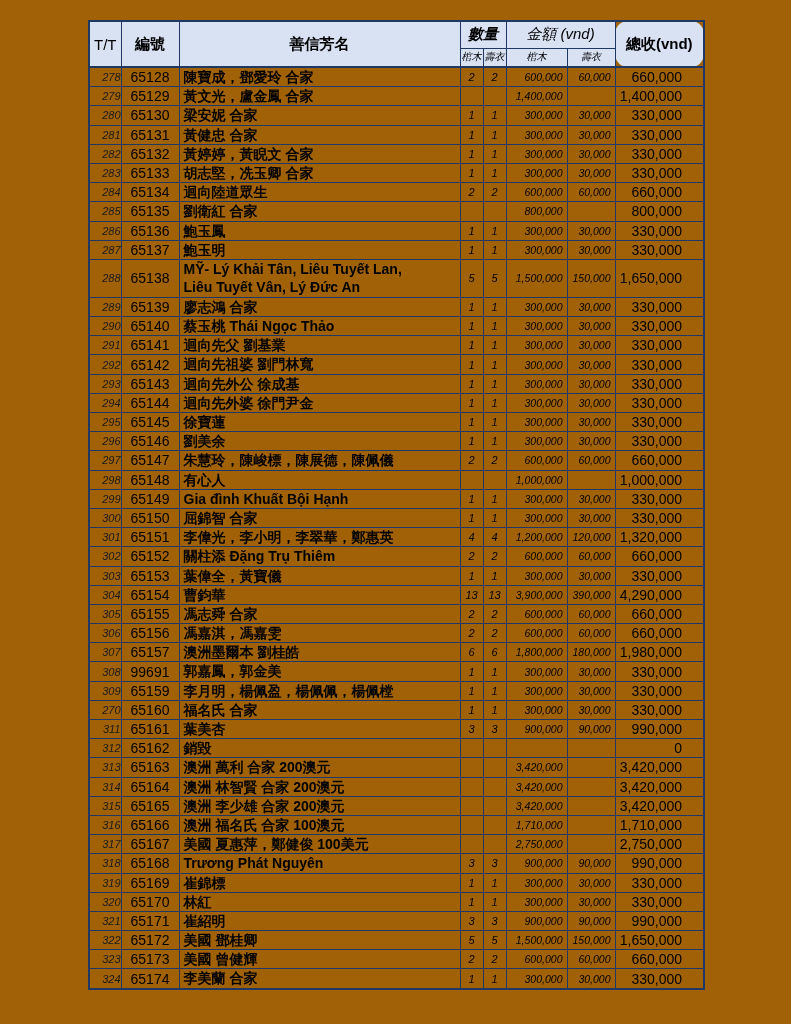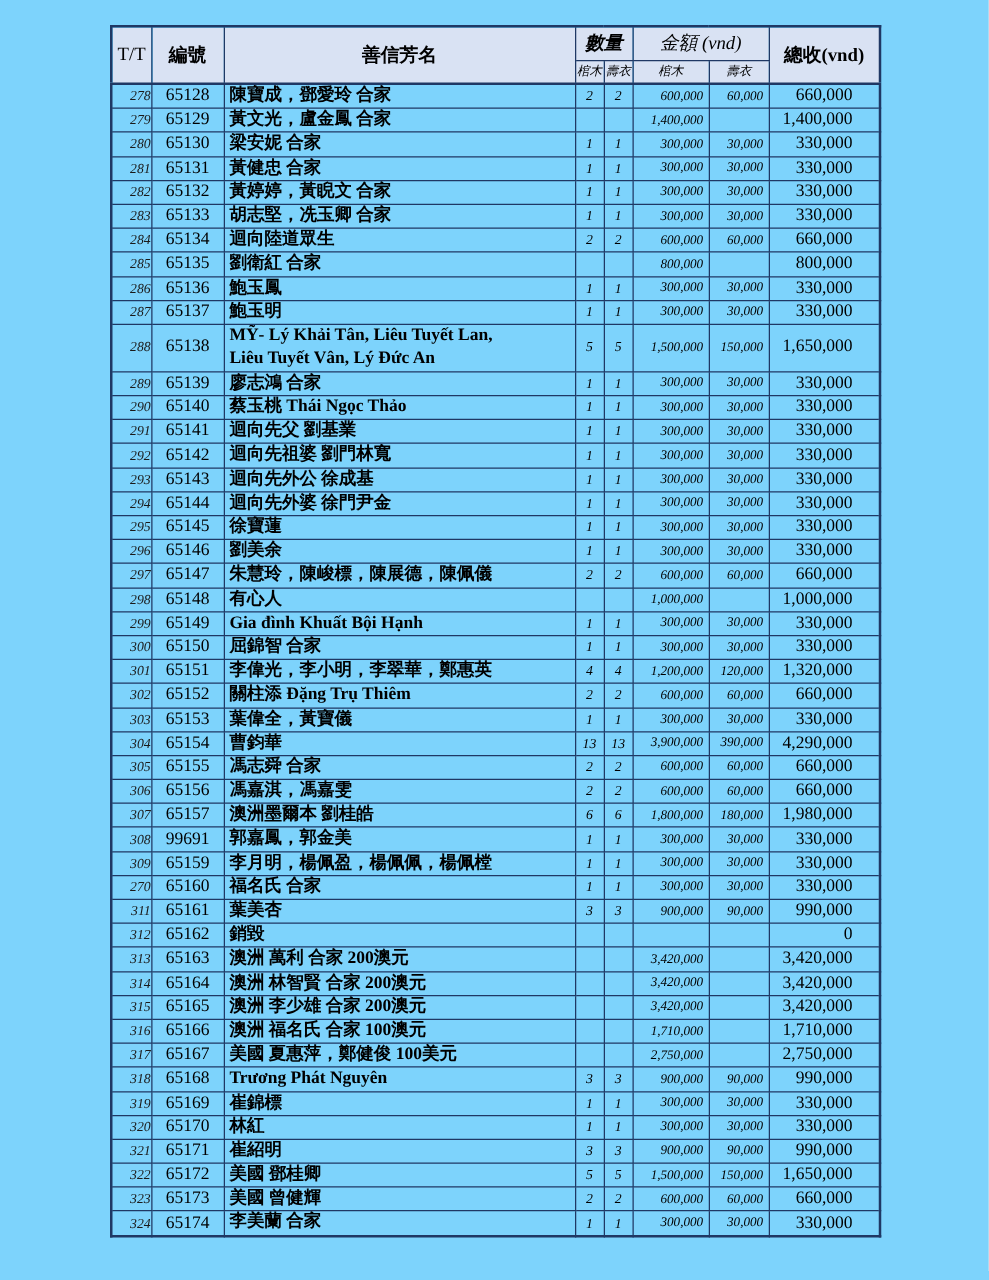--- a/index.html
+++ b/index.html
@@ -1,24 +1,24 @@
 <!DOCTYPE html>
 <html><head>
 <meta charset="utf-8">
 <style>
   * { margin: 0; padding: 0; box-sizing: border-box; }
   html, body { background: #e9e9e9; }
   .page {
     position: relative;
     width: 791px;
     height: 1024px;
-    background: #7dd3fc;
+    background: #a16207;
     margin: 0 auto;
     overflow: hidden;
-    font-family: Liberation Serif, serif;
+    font-family: Liberation Sans, sans-serif;
     color: #000000;
   }
   table.ledger {
     position: absolute;
     left: 88px;
     top: 20px;
     width: 615px;
     border-collapse: collapse;
     table-layout: fixed;
     border: 2px solid #1f3864;
@@ -43,21 +43,21 @@
     font-weight: bold;
     text-align: center;
     vertical-align: middle;
   }
   thead tr.h1 th { height: 27px; font-size: 15px; }
   thead tr.h2 th { height: 19px; }
   th.h-tt { font-size: 13px; font-weight: normal; }
   th.h-group { font-style: italic; font-size: 13px; }
   th.h-amtgroup { font-style: italic; font-weight: normal; font-size: 12px; }
   th.h-sub { font-style: italic; font-weight: normal; font-size: 10px; margin-left: 34px; }
-  th.h-total { font-size: 15px; }
+  th.h-total { font-size: 15px; border-radius: 13px; }
   thead { border-bottom: 2px solid #1f3864; }
 
   
   tbody tr { height: 19px; }
   tbody tr.tall { height: 38px; }
   td.c-tt { font-style: italic; font-size: 11px; text-align: right; color: #1a1a1a; }
   td.c-code { font-size: 14px; text-align: center; }
   td.c-name { font-weight: bold; font-size: 14px; text-align: left; padding: 0 2px 0 4px; line-height: 1.3; }
   td.c-qty_coffin, td.c-qty_shroud { font-style: italic; font-size: 11px; text-align: center; }
   td.c-amt_coffin, td.c-amt_shroud { font-style: italic; font-size: 10.5px; text-align: right; padding-right: 4px; }

